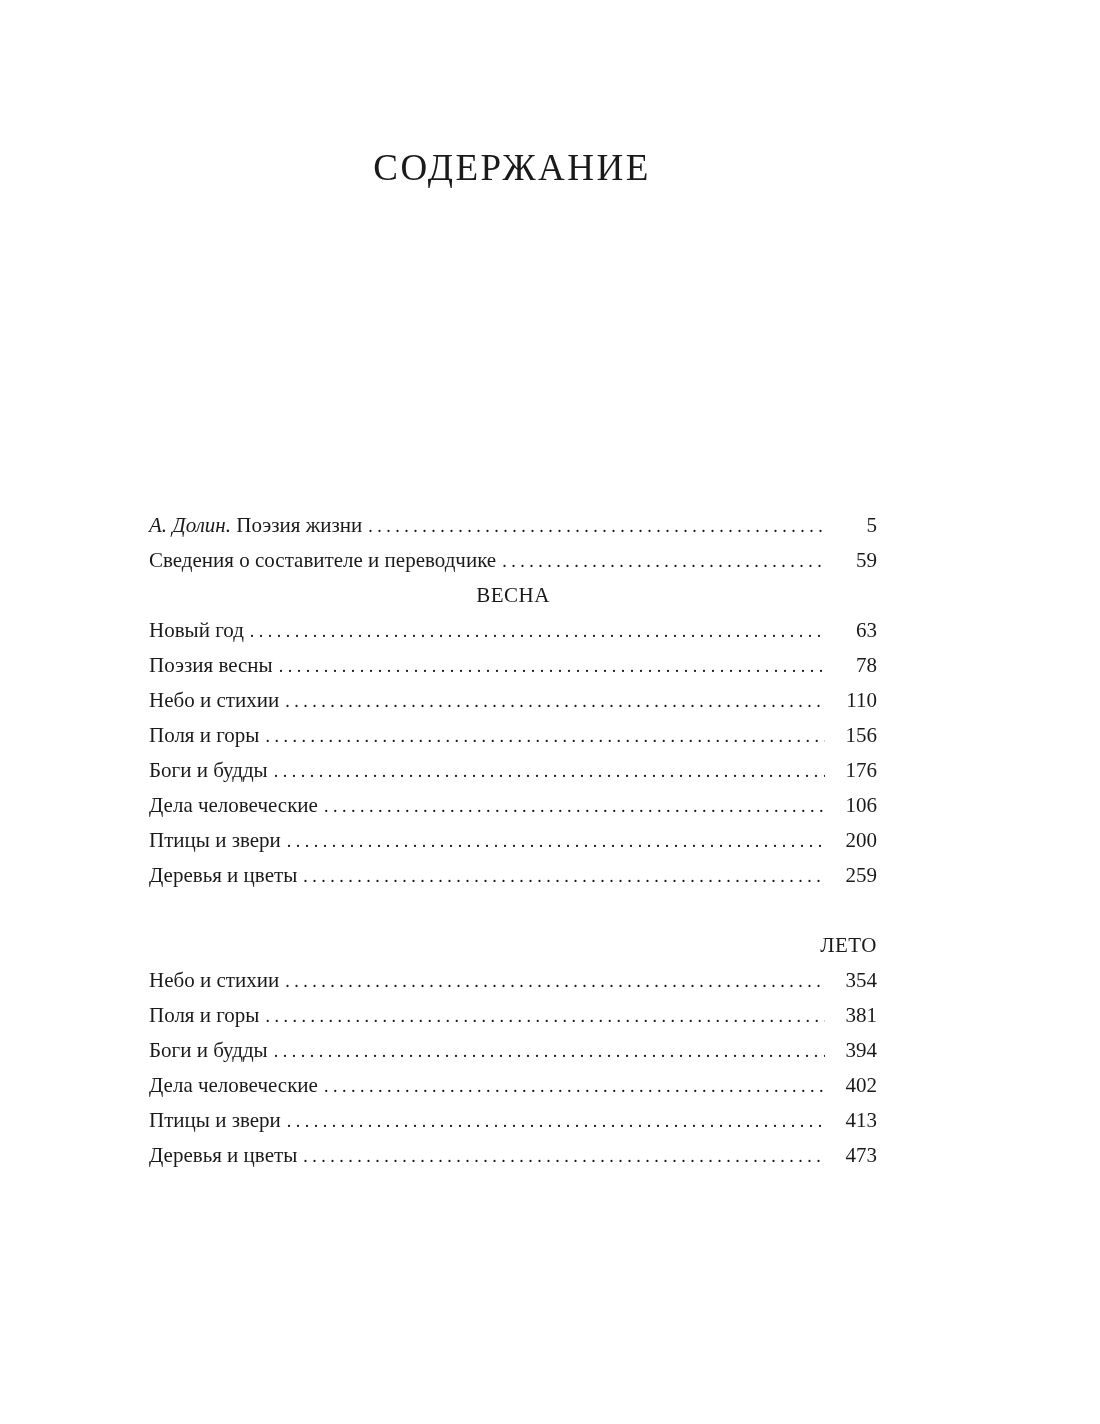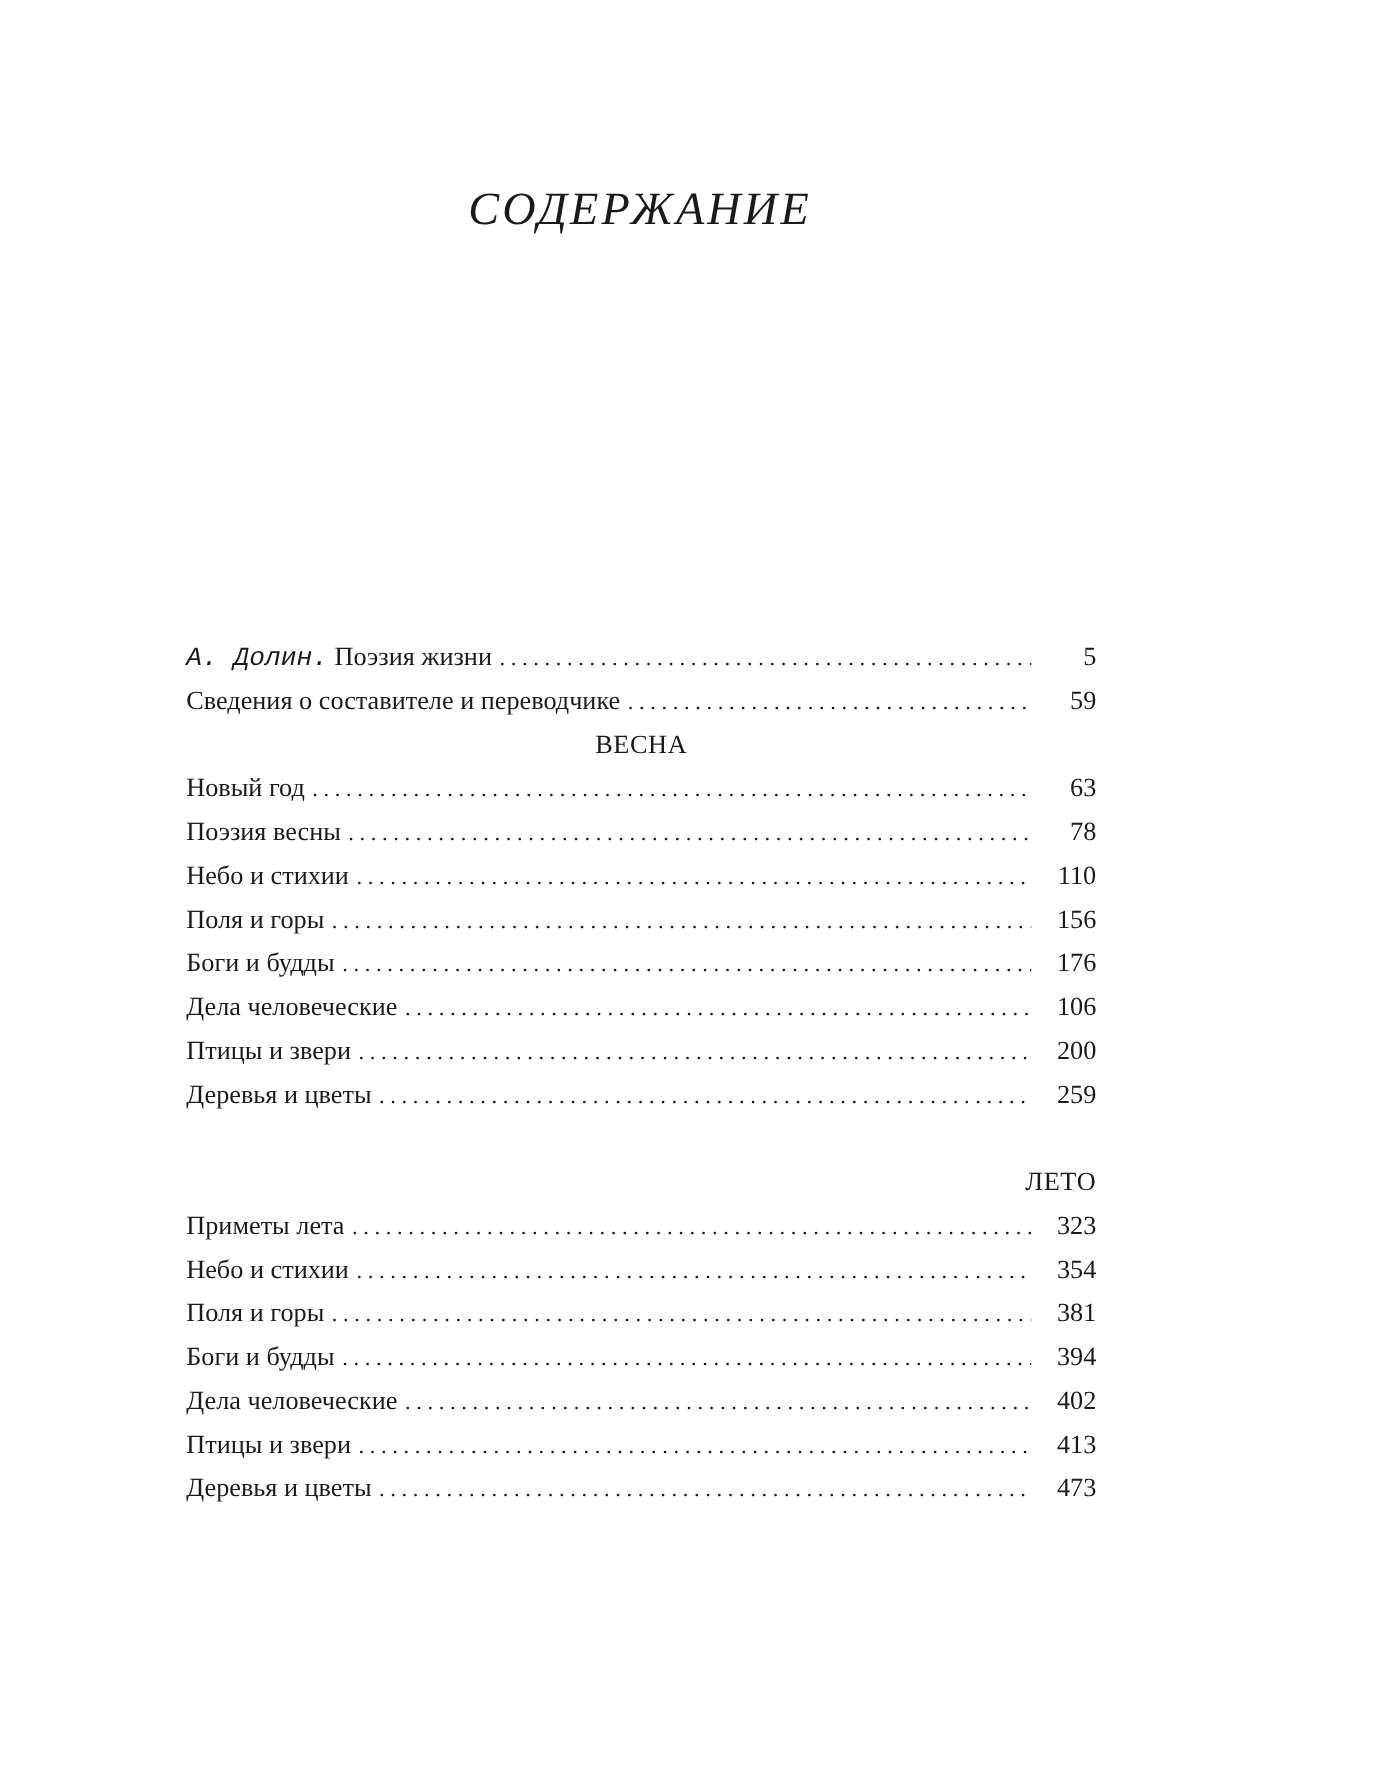--- a/index.html
+++ b/index.html
@@ -18,21 +18,20 @@
     .page-title {
       position: absolute;
       top: 146px;
       left: 0;
       width: 1024px;
       text-align: center;
       font-size: 37px;
       letter-spacing: 2.5px;
       font-weight: normal;
       margin: 0;
-      font-style: italic;
     }
     .toc {
       position: absolute;
       left: 149px;
       top: 508px;
       width: 728px;
     }
     .toc-row {
       display: flex;
       align-items: baseline;
@@ -40,21 +39,20 @@
       line-height: 35px;
       font-size: 21px;
       white-space: nowrap;
     }
     .toc-title {
       flex: 0 0 auto;
       padding-right: 6px;
     }
     .toc-title em {
       font-style: italic;
-      font-family: Liberation Mono, monospace;
     }
     .toc-dots {
       flex: 1 1 auto;
       overflow: hidden;
       letter-spacing: 4.6px;
       color: #1a1a1a;
       font-size: 18px;
     }
     .toc-dots::before {
       content: ". . . . . . . . . . . . . . . . . . . . . . . . . . . . . . . . . . . . . . . . . . . . . . . . . . . . . . . . . . . . . . . . . . . . . . . . . . . . . . . . . . . . . . . . .";
@@ -135,25 +133,20 @@
     <div class="toc-row">
         <span class="toc-title">Деревья и цветы</span>
         <span class="toc-dots"></span>
         <span class="toc-page">259</span>
       </div>
   </div>
 
   <div class="section-block">
     <div class="section-heading">ЛЕТО</div>
     <div class="toc-row">
-        <span class="toc-title">Приметы лета</span>
-        <span class="toc-dots"></span>
-        <span class="toc-page">323</span>
-      </div>
-    <div class="toc-row">
         <span class="toc-title">Небо и стихии</span>
         <span class="toc-dots"></span>
         <span class="toc-page">354</span>
       </div>
     <div class="toc-row">
         <span class="toc-title">Поля и горы</span>
         <span class="toc-dots"></span>
         <span class="toc-page">381</span>
       </div>
     <div class="toc-row">

